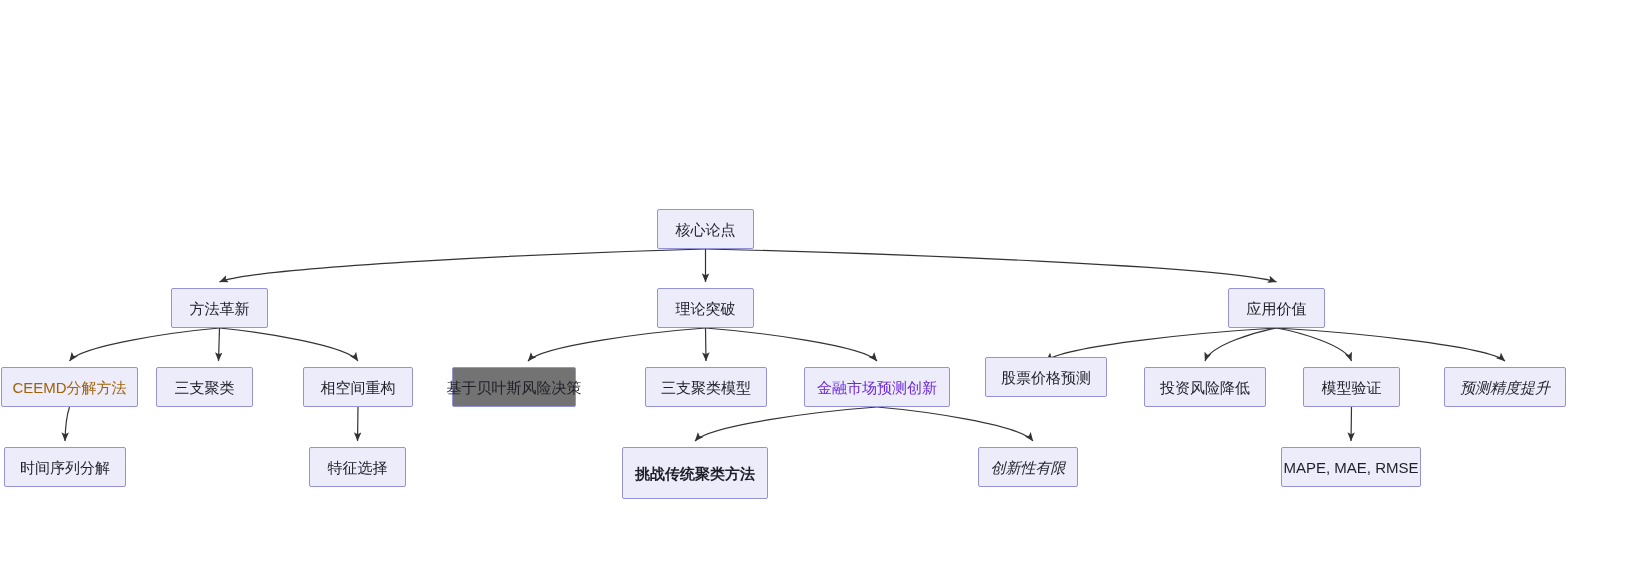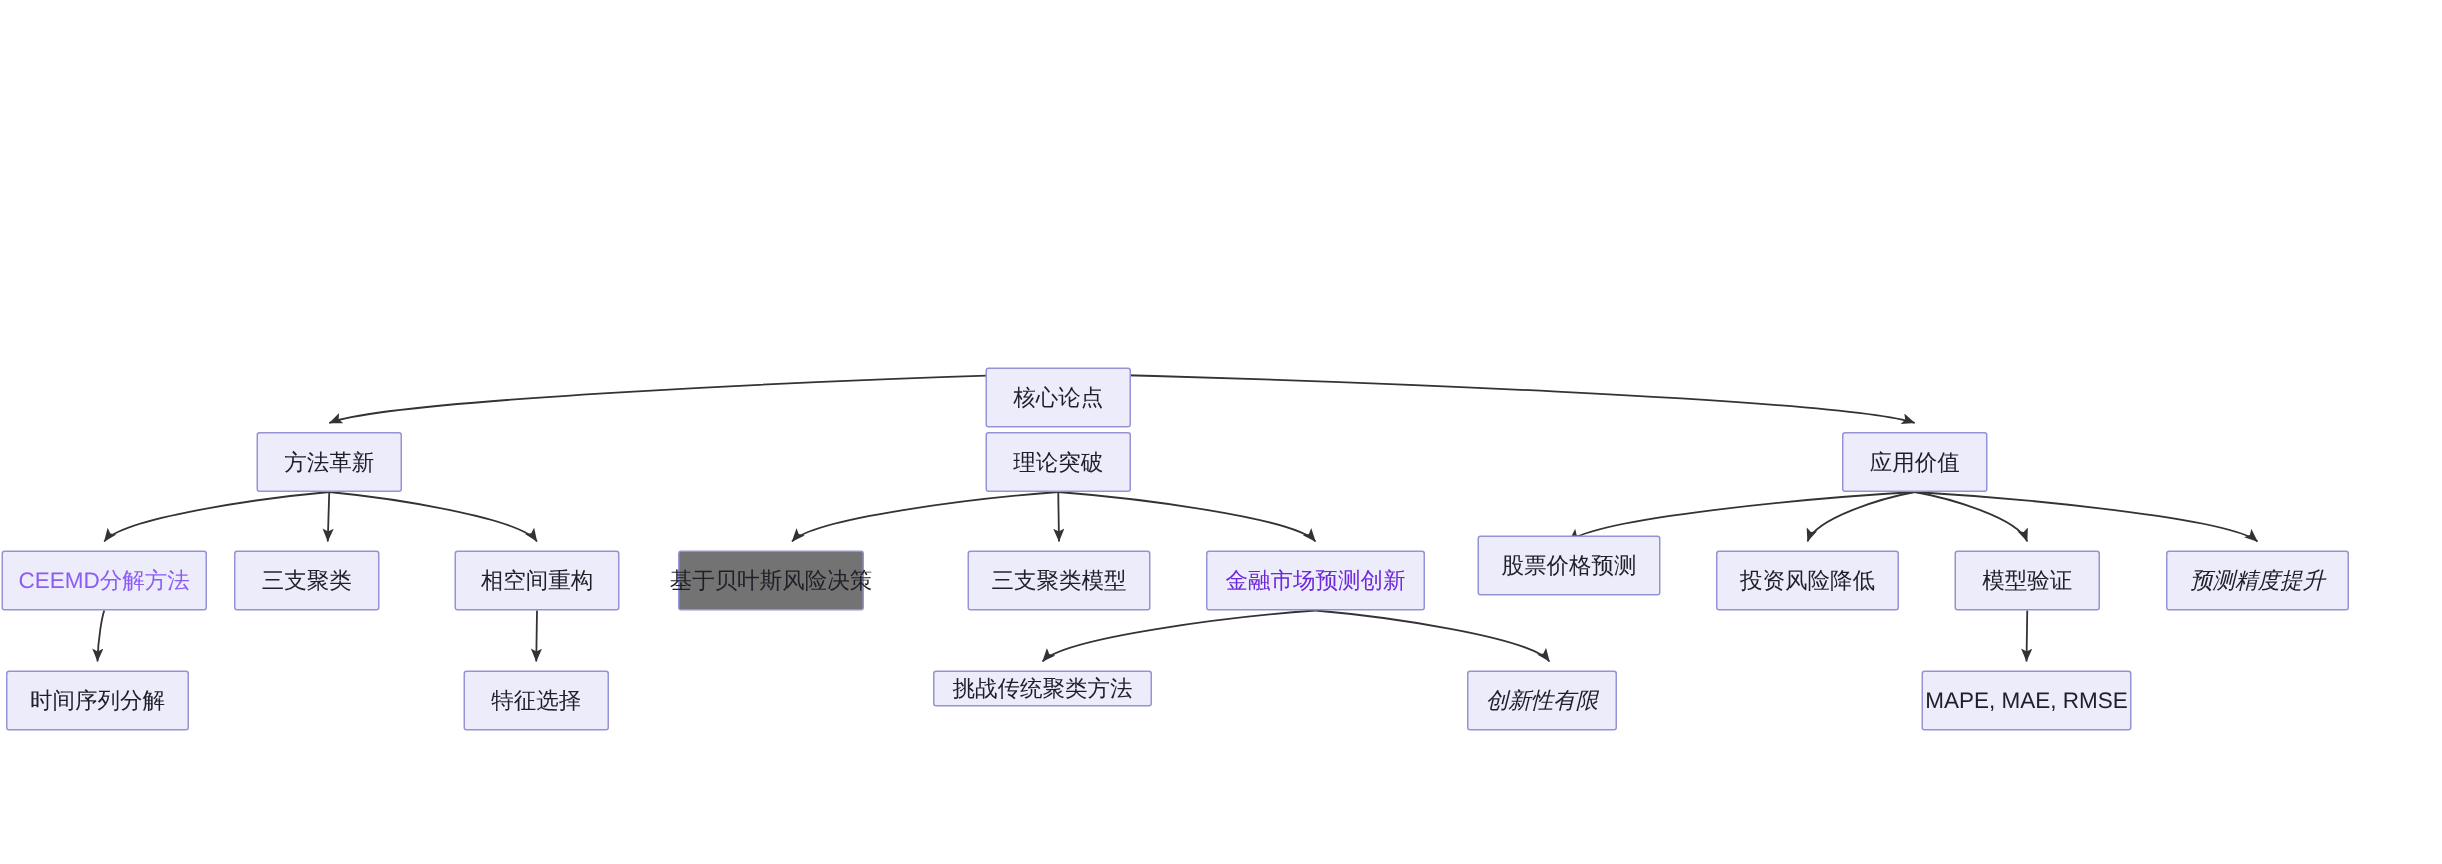--- a/index.html
+++ b/index.html
@@ -67,33 +67,33 @@
         <path d="M1276.5,328 C1299,332 1345.5,345.16 1351.5,361" stroke="#333333" stroke-width="1.2" fill="none" marker-end="url(#arrow)"></path>
         <path d="M1276.5,328 C1345.05,332 1486.72,345.16 1505,361" stroke="#333333" stroke-width="1.2" fill="none" marker-end="url(#arrow)"></path>
         <path d="M69.5,407 C68.15,411 65.36,424.68 65,441" stroke="#333333" stroke-width="1.2" fill="none" marker-end="url(#arrow)"></path>
         <path d="M358,407 L357.5,441" stroke="#333333" stroke-width="1.2" fill="none" marker-end="url(#arrow)"></path>
         <path d="M877,407 C822.4,411 709.56,424.68 695,441" stroke="#333333" stroke-width="1.2" fill="none" marker-end="url(#arrow)"></path>
         <path d="M877,407 C923.8,411 1020.52,424.68 1033,441" stroke="#333333" stroke-width="1.2" fill="none" marker-end="url(#arrow)"></path>
         <path d="M1351.5,407 L1351,441" stroke="#333333" stroke-width="1.2" fill="none" marker-end="url(#arrow)"></path>
       </g>
   </svg>
   <div id="nodes">
-      <div class="node" style="left: 657px; top: 209px; width: 97px; height: 40px; background: rgb(236, 236, 251); border-color: rgb(147, 147, 214); color: rgb(31, 31, 40); margin-top: 36px;">
+      <div class="node" style="left: 657px; top: 209px; width: 97px; height: 40px; background: rgb(236, 236, 251); border-color: rgb(147, 147, 214); color: rgb(31, 31, 40);">
         <span class="node-label">核心论点</span>
       </div>
       <div class="node" style="left: 171px; top: 288px; width: 97px; height: 40px; background: rgb(236, 236, 251); border-color: rgb(147, 147, 214); color: rgb(31, 31, 40);">
         <span class="node-label">方法革新</span>
       </div>
       <div class="node" style="left: 657px; top: 288px; width: 97px; height: 40px; background: rgb(236, 236, 251); border-color: rgb(147, 147, 214); color: rgb(31, 31, 40);">
         <span class="node-label">理论突破</span>
       </div>
       <div class="node" style="left: 1228px; top: 288px; width: 97px; height: 40px; background: rgb(236, 236, 251); border-color: rgb(147, 147, 214); color: rgb(31, 31, 40);">
         <span class="node-label">应用价值</span>
       </div>
-      <div class="node" style="left: 1px; top: 367px; width: 137px; height: 40px; background: rgb(236, 236, 251); border-color: rgb(147, 147, 214); color: #8b5cf6;">
+      <div class="node" style="left: 1px; top: 367px; width: 137px; height: 40px; background: rgb(236, 236, 251); border-color: rgb(147, 147, 214); color: #a16207;">
         <span class="node-label">CEEMD分解方法</span>
       </div>
       <div class="node" style="left: 156px; top: 367px; width: 97px; height: 40px; background: rgb(236, 236, 251); border-color: rgb(147, 147, 214); color: rgb(31, 31, 40);">
         <span class="node-label">三支聚类</span>
       </div>
       <div class="node" style="left: 303px; top: 367px; width: 110px; height: 40px; background: rgb(236, 236, 251); border-color: rgb(147, 147, 214); color: rgb(31, 31, 40);">
         <span class="node-label">相空间重构</span>
       </div>
       <div class="node" style="left: 452px; top: 367px; width: 124px; height: 40px; background: #737373; border-color: rgb(147, 147, 214); color: rgb(31, 31, 40);">
         <span class="node-label">基于贝叶斯风险决策</span>
@@ -115,21 +115,21 @@
       </div>
       <div class="node" style="left: 1444px; top: 367px; width: 122px; height: 40px; background: rgb(236, 236, 251); border-color: rgb(147, 147, 214); color: rgb(31, 31, 40); font-style: italic;">
         <span class="node-label">预测精度提升</span>
       </div>
       <div class="node" style="left: 4px; top: 447px; width: 122px; height: 40px; background: rgb(236, 236, 251); border-color: rgb(147, 147, 214); color: rgb(31, 31, 40);">
         <span class="node-label">时间序列分解</span>
       </div>
       <div class="node" style="left: 309px; top: 447px; width: 97px; height: 40px; background: rgb(236, 236, 251); border-color: rgb(147, 147, 214); color: rgb(31, 31, 40);">
         <span class="node-label">特征选择</span>
       </div>
-      <div class="node" style="left: 622px; top: 447px; width: 146px; height: 24px; background: rgb(236, 236, 251); border-color: rgb(147, 147, 214); color: rgb(31, 31, 40);">
+      <div class="node" style="left: 622px; top: 447px; width: 146px; height: 52px; background: rgb(236, 236, 251); border-color: rgb(147, 147, 214); color: rgb(31, 31, 40); font-weight: bold;">
         <span class="node-label">挑战传统聚类方法</span>
       </div>
       <div class="node" style="left: 978px; top: 447px; width: 100px; height: 40px; background: rgb(236, 236, 251); border-color: rgb(147, 147, 214); color: rgb(31, 31, 40); font-style: italic;">
         <span class="node-label">创新性有限</span>
       </div>
       <div class="node" style="left: 1281px; top: 447px; width: 140px; height: 40px; background: rgb(236, 236, 251); border-color: rgb(147, 147, 214); color: rgb(31, 31, 40);">
         <span class="node-label">MAPE, MAE, RMSE</span>
       </div>
     </div>
 </div>

